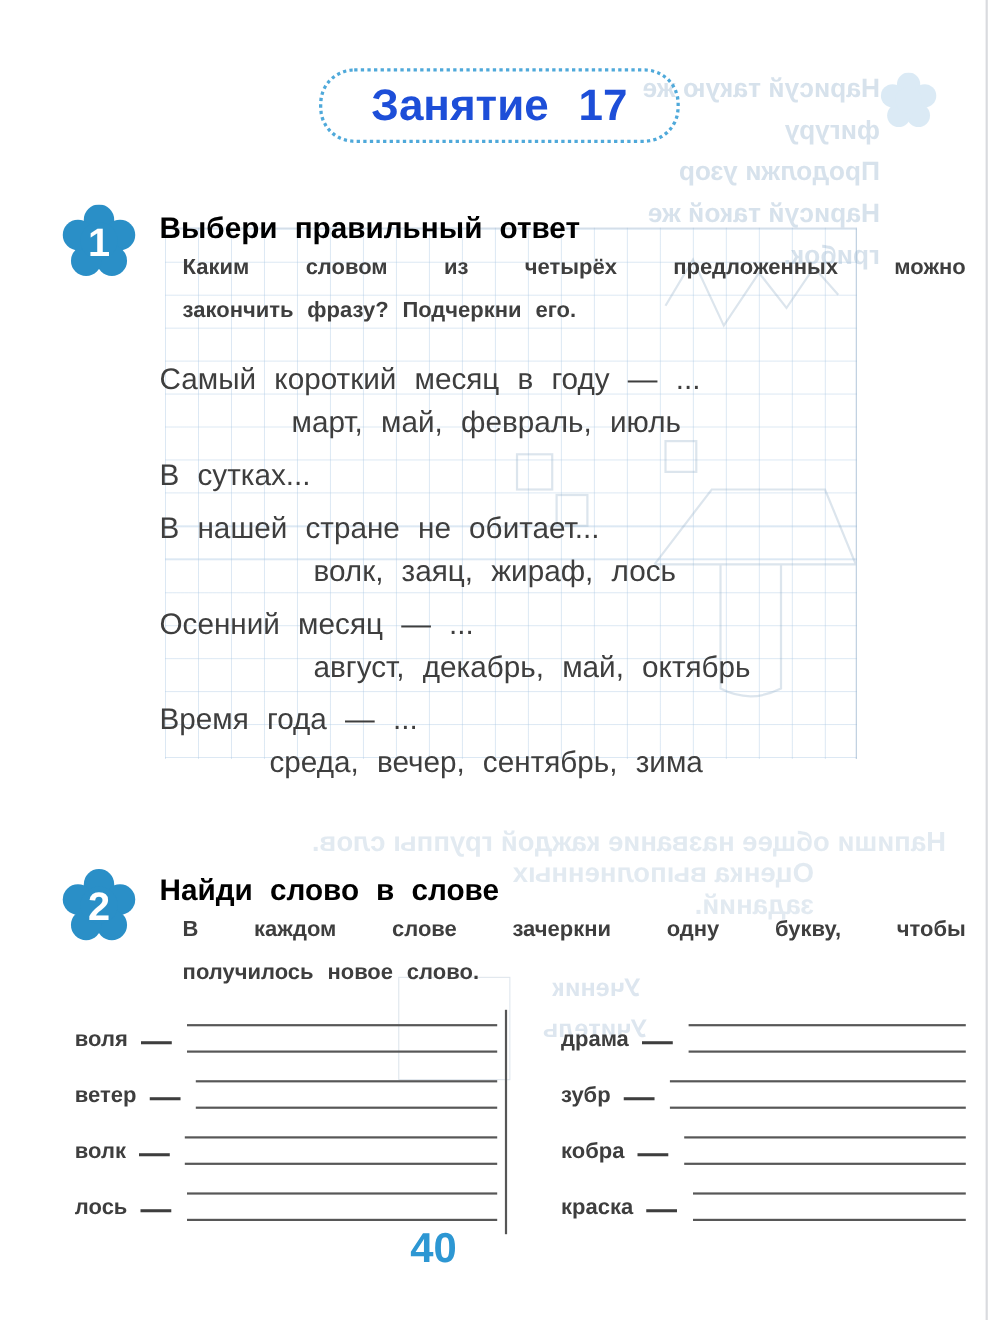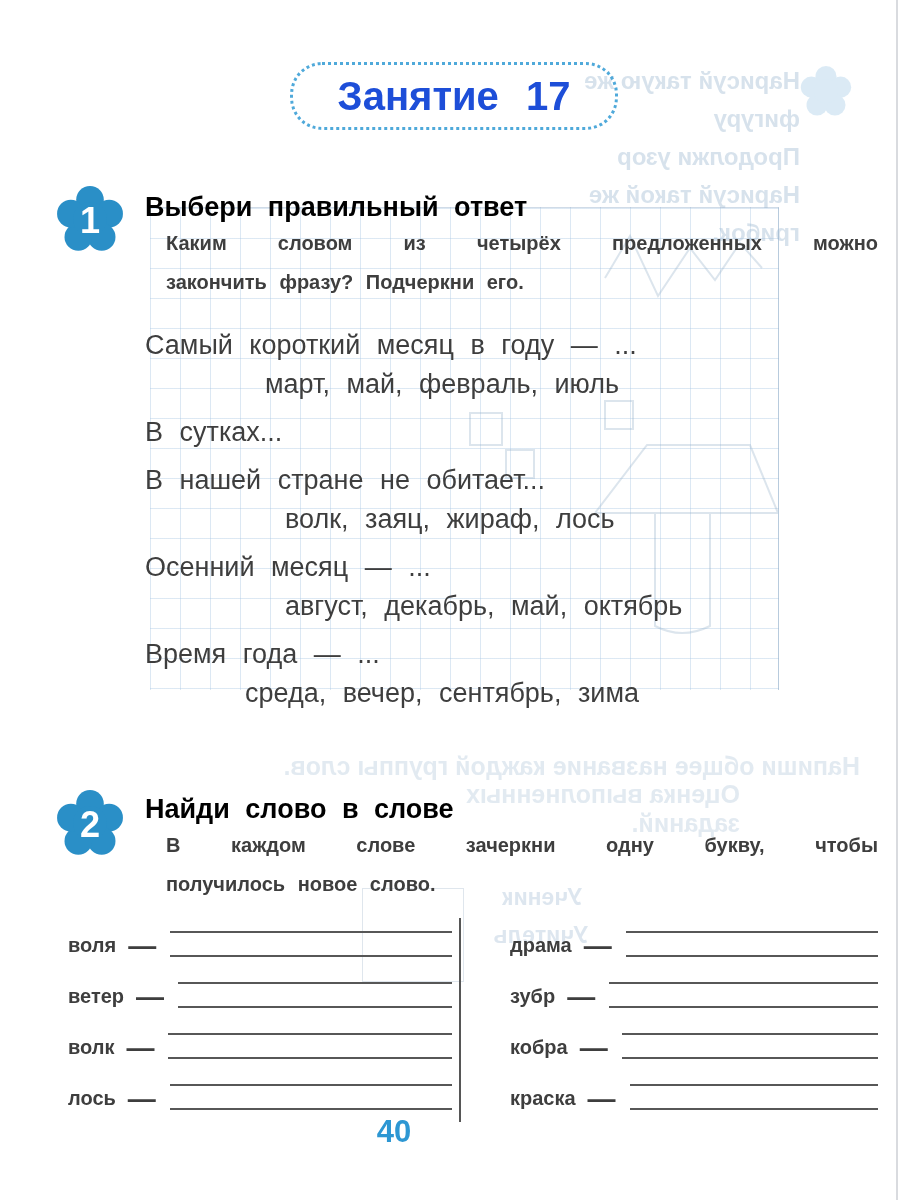--- a/index.html
+++ b/index.html
@@ -69,21 +69,21 @@
   .word-row .w{font-size:20px;font-weight:bold;white-space:nowrap;}
   .word-row .dash{font-size:28px;font-weight:bold;margin:0 14px 0 12px;}
   .write-lines{flex:1;position:relative;height:38px;}
   .write-lines .wl{position:absolute;left:0;right:4px;border-top:2px solid #575757;}
   .write-lines .wl1{top:4px;}
   .write-lines .wl2{top:28px;}
   .col-divider{position:absolute;left:459px;top:918px;width:2px;height:204px;background:#565656;z-index:2;}
 
   
   .page-num{position:absolute;left:0;top:1114px;width:788px;text-align:center;z-index:2;
-    font-size:31px;font-weight:bold;color:#2d97d3;}
+    font-size:38px;font-weight:bold;color:#2d97d3;}
 </style>
 </head>
 <body>
 
 <div class="page">
 
   <div class="grid-bleed">
     <svg class="grid-shapes" viewBox="0 0 628 482">
       <g fill="none" stroke="rgba(150,175,200,.33)" stroke-width="2">
         <polyline points="455,70 480,28 508,88 540,40 565,72 590,35 612,60"></polyline>

